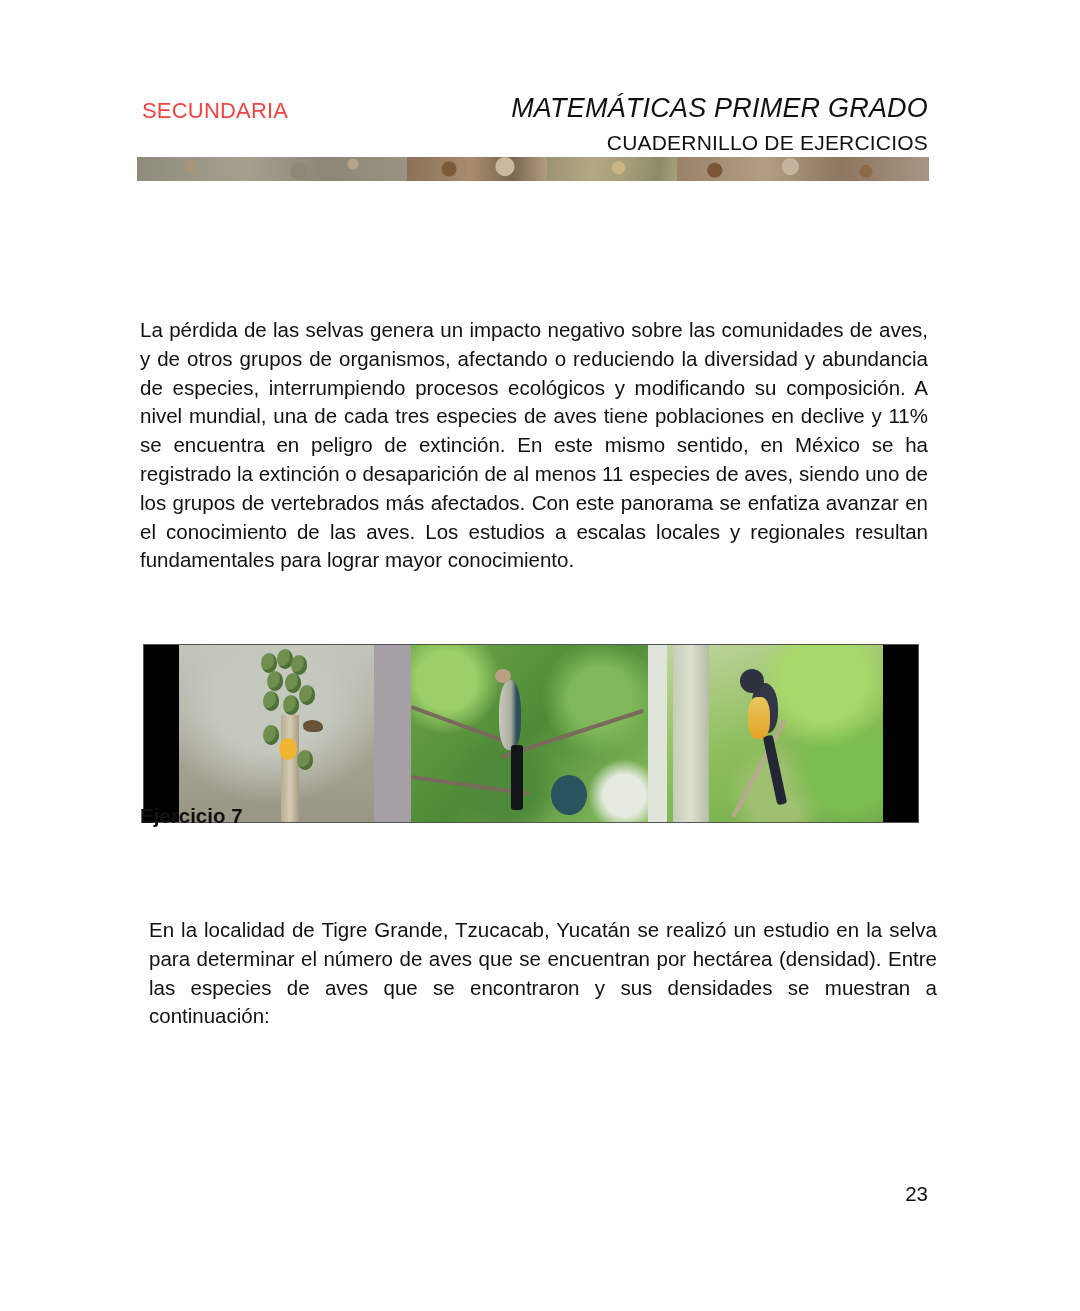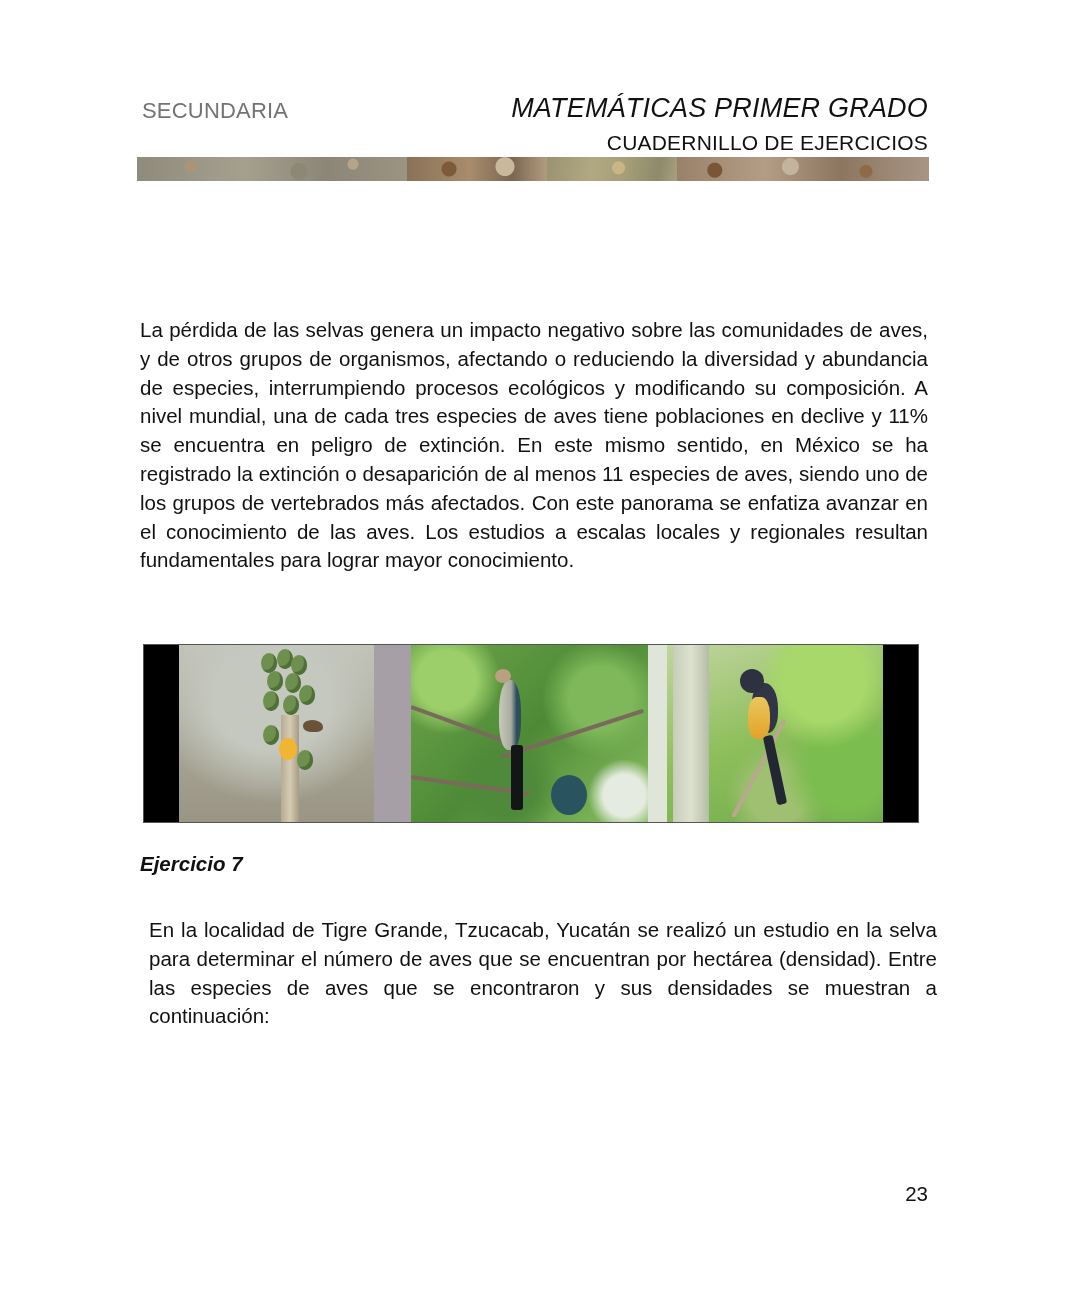--- a/index.html
+++ b/index.html
@@ -19,21 +19,21 @@
       position: absolute;
       left: 0; top: 0;
       width: 1080px; height: 1311px;
     }
     
     .hdr-left {
       position: absolute;
       left: 142px; top: 98px;
       font-size: 22px;
       letter-spacing: 0.2px;
-      color: #737373;
+      color: #ef4444;
     }
     .hdr-title {
       position: absolute;
       right: 152px; top: 93px;
       font-size: 27px;
       font-style: italic;
       color: #111;
       letter-spacing: 0.2px;
     }
     .hdr-sub {
@@ -202,24 +202,23 @@
     }
     .trogon-tail {
       left: 122px; top: 90px; width: 10px; height: 70px;
       background: #232633;
       transform: rotate(-12deg);
       border-radius: 3px;
     }
 
     .exercise-heading {
       position: absolute;
-      left: 140px; top: 852px;
+      left: 140px; top: 804px;
       font-size: 20.5px;
       font-weight: bold;
-      font-style: italic;
       color: #111;
     }
     .exercise-para { top: 907px; }
 
     .page-number {
       position: absolute;
       right: 152px; top: 1165px;
       font-size: 20.5px;
       color: #111;
       margin-top: 17px;

